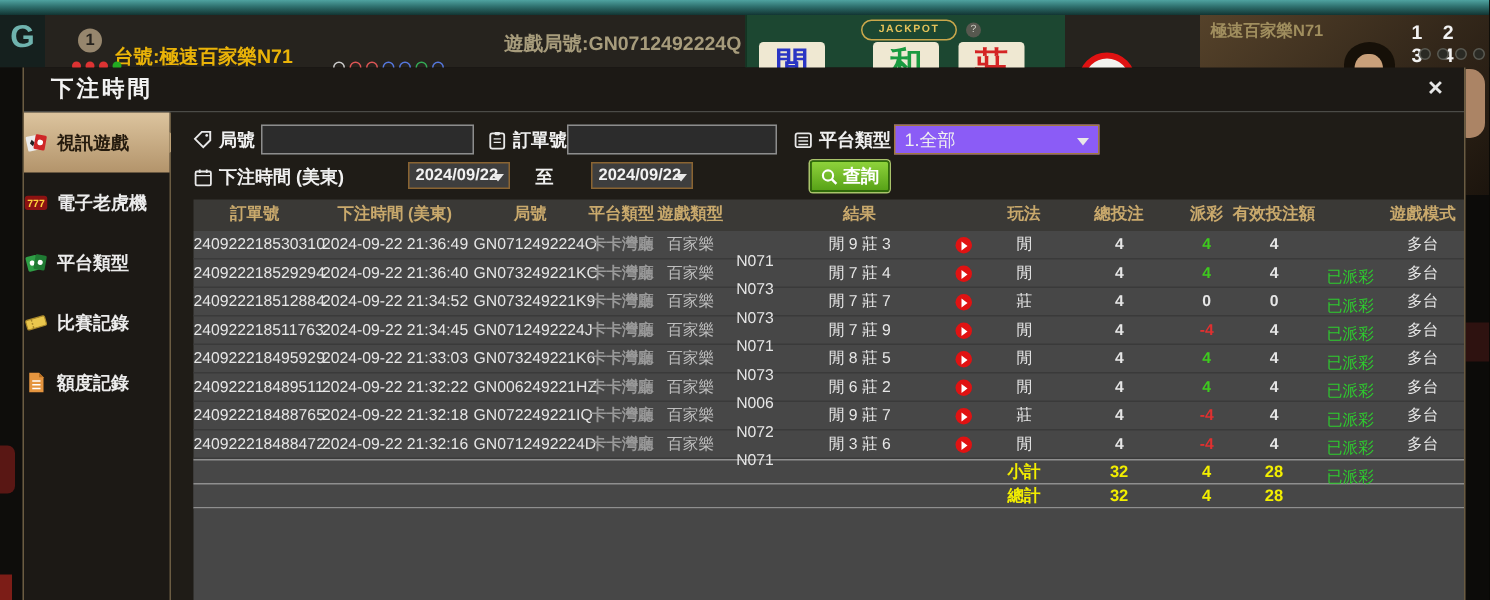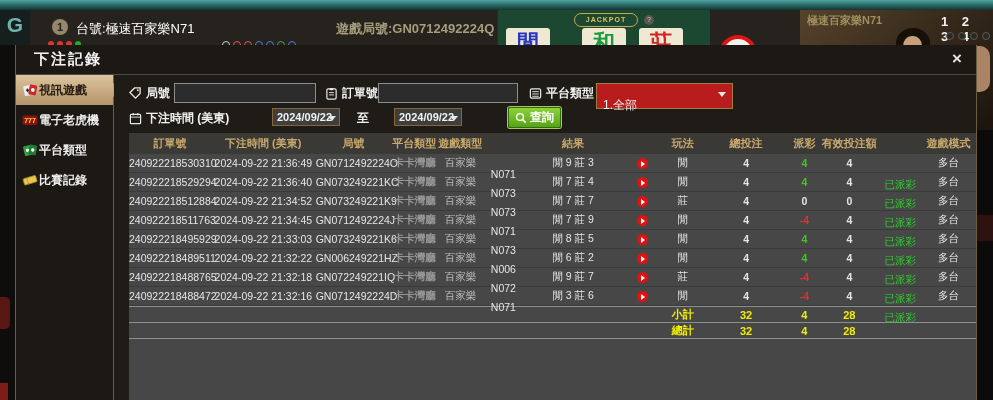--- a/index.html
+++ b/index.html
@@ -7,21 +7,21 @@
          font-family:"Liberation Sans","DejaVu Sans",sans-serif;-webkit-font-smoothing:antialiased;}
 
   
   .teal-bar{position:absolute;left:0;top:0;width:993px;height:10px;
     background:linear-gradient(180deg,#4fa3a0 0%,#2e6f6d 45%,#123533 100%);}
   .topbar{position:absolute;left:0;top:10px;width:993px;height:35px;background:#26231e;}
   .logo{position:absolute;left:0;top:0;width:30px;height:35px;background:#15201e;text-align:center;}
   .logo-g{font-size:21px;font-weight:bold;color:#6fb3ae;line-height:30px;}
   .seat-badge{position:absolute;left:52px;top:9px;width:16px;height:16px;border-radius:50%;
     background:#96866d;color:#26231e;font-size:11px;font-weight:bold;text-align:center;line-height:16px;}
-  .table-label{position:absolute;left:76px;top:10px;color:#ffffff;font-size:13px;font-weight:normal;}
+  .table-label{position:absolute;left:76px;top:19px;color:#eab308;font-size:13px;font-weight:bold;}
   .round-label{position:absolute;left:336px;top:10px;color:#a79c7c;font-size:13px;font-weight:bold;}
   .felt{position:absolute;left:497px;top:0;width:212px;height:35px;background:#1c4731;border-left:1px solid #123523;}
   .tile{position:absolute;top:18px;width:44px;height:30px;background:#efe8d2;border-radius:3px;
         text-align:center;font-size:22px;font-weight:bold;line-height:30px;}
   .jackpot-pill{position:absolute;left:76px;top:3px;width:62px;height:12px;border:1px solid #caa84c;
         border-radius:7px;color:#e4c25a;font-size:7px;font-weight:bold;text-align:center;line-height:12px;letter-spacing:1px;}
   .help-dot{position:absolute;left:146px;top:5px;width:10px;height:10px;border-radius:50%;background:#57584f;
         color:#cfcfc5;font-size:7px;text-align:center;line-height:10px;}
   .timer{position:absolute;left:719px;top:25px;width:38px;height:38px;border-radius:50%;background:#f2f2ee;
         border:4px solid #e01212;color:#d81010;font-size:22px;font-weight:bold;text-align:center;line-height:38px;box-sizing:border-box;}
@@ -49,35 +49,35 @@
 
   
   .modal{position:absolute;left:15px;top:45px;width:962px;height:355px;background:#1c1915;
          border-left:1px solid #6b5c42;border-right:1px solid #6b5c42;box-sizing:border-box;}
   .modal-titlebar{position:relative;height:29px;border-bottom:1px solid #4b4b47;}
   .modal-title{position:absolute;left:18px;top:5px;color:#f2f2f2;font-size:15px;font-weight:bold;letter-spacing:2px;}
   .modal-close{position:absolute;right:14px;top:3px;color:#e6e6e6;font-size:17px;font-weight:bold;cursor:pointer;line-height:22px;}
   .modal-body{display:flex;height:325px;}
 
   .sidebar{width:97px;border-right:1px solid #6b5c42;box-sizing:content-box;}
-  .side-item{position:relative;height:30px;display:flex;align-items:center;padding-left:6px;
+  .side-item{position:relative;height:40px;display:flex;align-items:center;gap:5px;padding-left:0;
              color:#ececec;font-size:12px;font-weight:bold;cursor:pointer;}
   .side-item.active{background:linear-gradient(180deg,#dcc49e 0%,#b3946b 100%);color:#241a0d;}
   .side-item.active::after{content:"";position:absolute;right:-8px;top:50%;margin-top:-7px;
              border:7px solid transparent;border-left:8px solid #bda176;border-right:0;}
   .s-icon{width:17px;height:16px;flex:0 0 17px;}
   .s-icon svg{width:16px;height:16px;display:block;}
 
   .content{position:relative;flex:1;background:#1f1c17;}
   .f-label{position:absolute;display:flex;align-items:center;gap:4px;color:#f0f0f0;font-size:12px;font-weight:bold;}
   .f-icon svg{width:13px;height:13px;display:block;}
   .f-input{position:absolute;height:20px;background:#2c2c2c;border:1px solid #8d8d8d;box-sizing:border-box;
            color:#e8e8e8;font-size:11px;padding:0 4px;font-family:inherit;}
-  .f-select{position:absolute;height:20px;background:#b91c1c;border:1px solid #a27a3e;box-sizing:border-box;
-           color:#f0f0f0;font-size:12px;line-height:18px;padding:12px 6px;cursor:pointer;}
+  .f-select{position:absolute;height:20px;background:#8b5cf6;border:1px solid #a27a3e;box-sizing:border-box;
+           color:#f0f0f0;font-size:12px;line-height:18px;padding:0 6px;cursor:pointer;}
   .f-caret{position:absolute;right:6px;top:8px;width:0;height:0;border:4px solid transparent;border-top:5px solid #e8e8e8;}
   .f-date{position:absolute;height:18px;background:#3e3e3e;border:1px solid #8a6432;box-sizing:border-box;
            color:#f2f2f2;font-size:11px;font-weight:bold;line-height:16px;padding:0 4px;cursor:pointer;}
   .f-date .f-caret{top:7px;}
   .to-label{position:absolute;color:#f0f0f0;font-size:12px;font-weight:bold;}
   .search-btn{position:absolute;height:19px;display:flex;align-items:center;gap:3px;padding:0 6px;cursor:pointer;
            background:linear-gradient(180deg,#8ed23b 0%,#57a217 100%);border:1px solid #2f6e07;box-shadow:0 0 0 1px #a9c36b;
            color:#fff;font-size:12px;font-weight:bold;border-radius:2px;}
   .search-btn svg{width:12px;height:12px;}
 
@@ -156,21 +156,21 @@
   <div class="left-strip">
     <div class="frag-red1"></div>
     <div class="frag-red2"></div>
   </div>
   <div class="right-strip">
     <div class="frag-red3"></div>
   </div>
 
   <div class="modal">
     <div class="modal-titlebar">
-      <span class="modal-title">下注記錄</span>
+      <span class="modal-title">下注時間</span>
       <span class="modal-close">×</span>
     </div>
     <div class="modal-body">
       <div class="sidebar">
           <div class="side-item active">
             <span class="s-icon">
               <svg viewBox="0 0 16 16">
                 <g transform="rotate(-12 6 9)">
                   <rect x="2" y="3.5" width="7.5" height="10" rx="1" fill="#ececec"></rect>
                   <path d="M5.7 6 l1.6 2.2 -1.6 2.2 -1.6 -2.2 Z" fill="#222"></path>
@@ -211,20 +211,32 @@
             <span class="s-icon">
               <svg viewBox="0 0 16 16">
                 <g transform="rotate(-16 8 8)">
                   <rect x="1.5" y="5" width="13" height="6.5" rx="1" fill="#e9c64d" stroke="#a8872a" stroke-width="0.8"></rect>
                   <line x1="5.5" y1="5.3" x2="5.5" y2="11.2" stroke="#a8872a" stroke-dasharray="1.3 1"></line>
                 </g>
               </svg>
             </span>
             <span>比賽記錄</span>
           </div>
+          <div class="side-item">
+            <span class="s-icon">
+              <svg viewBox="0 0 16 16">
+                <path d="M3.5 1.5 h6.5 l3 3 v10 h-9.5 Z" fill="#e5953f"></path>
+                <path d="M10 1.5 v3 h3 Z" fill="#b86f22"></path>
+                <line x1="5.5" y1="7" x2="11" y2="7" stroke="#fff" stroke-width="1"></line>
+                <line x1="5.5" y1="9.5" x2="11" y2="9.5" stroke="#fff" stroke-width="1"></line>
+                <line x1="5.5" y1="12" x2="11" y2="12" stroke="#fff" stroke-width="1"></line>
+              </svg>
+            </span>
+            <span>額度記錄</span>
+          </div>
         </div>
       <div class="content">
 
         <div class="f-label" style="left:15px;top:10px;">
           <span class="f-icon">
             <svg viewBox="0 0 14 14">
                 <path d="M1 6 L6 1 L12 1 L12 7 L7 12 Z" fill="none" stroke="#e8e8e8" stroke-width="1.4"></path>
                 <circle cx="9.5" cy="3.5" r="1" fill="#e8e8e8"></circle>
               </svg>
           </span>
@@ -272,21 +284,21 @@
         </div>
         <div class="f-date" style="left:158px;top:33px;width:68px;">
           <span>2024/09/22</span>
           <span class="f-caret" style="right:3px;"></span>
         </div>
         <span class="to-label" style="left:243px;top:35px;position:absolute;">至</span>
         <div class="f-date" style="left:280px;top:33px;width:68px;">
           <span>2024/09/22</span>
           <span class="f-caret" style="right:3px;"></span>
         </div>
-        <div class="search-btn" style="left:394px;top:32px;">
+        <div class="search-btn" style="left:426px;top:32px;">
           <svg viewBox="0 0 12 12">
               <circle cx="5" cy="5" r="3.4" fill="none" stroke="#fff" stroke-width="1.4"></circle>
               <line x1="7.6" y1="7.6" x2="10.6" y2="10.6" stroke="#fff" stroke-width="1.6"></line>
             </svg>
           <span>查詢</span>
         </div>
 
         <div class="table-wrap">
           <div class="thead">
               <div class="cell c-order">訂單號</div>

